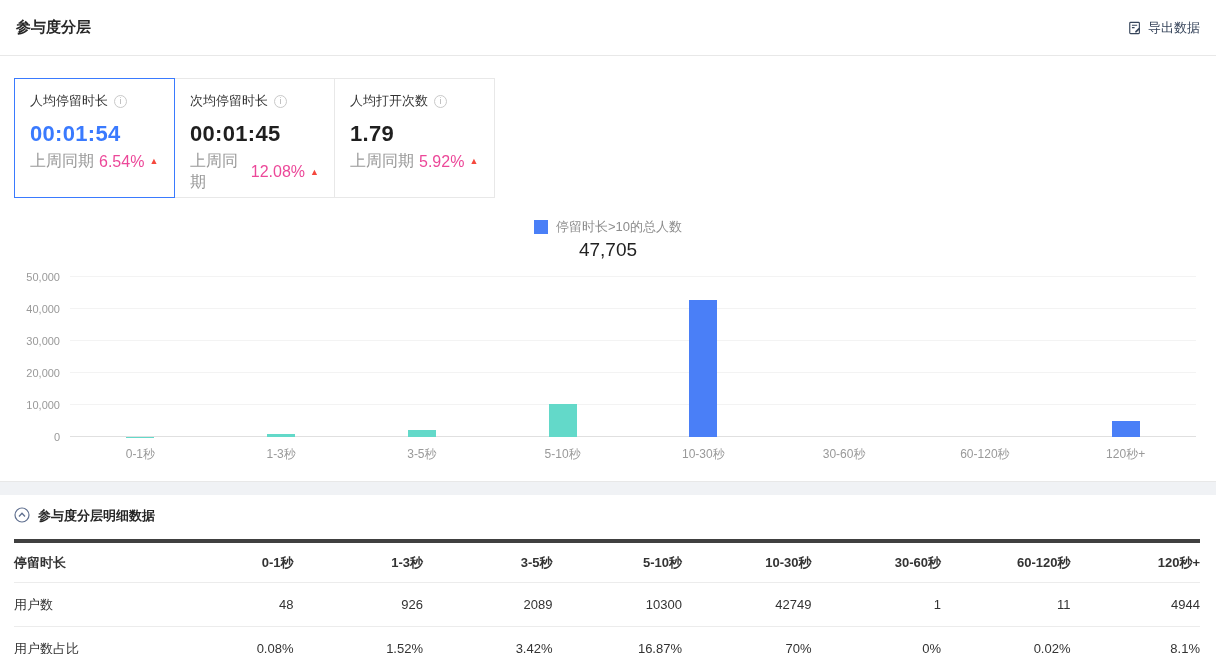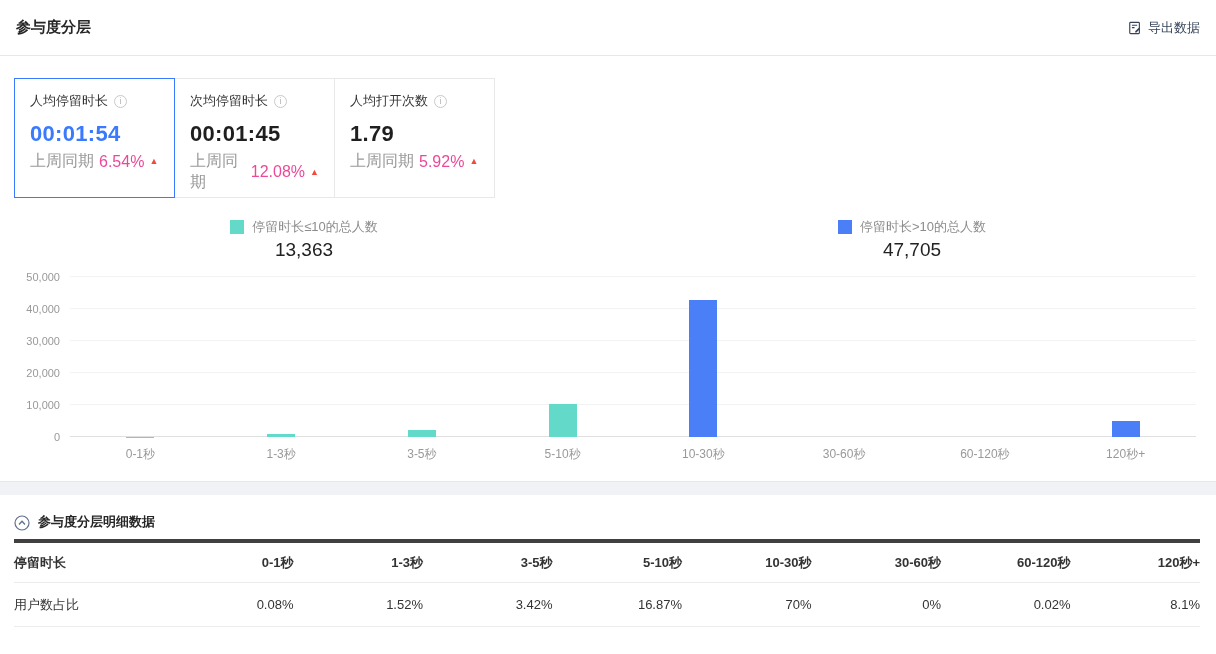--- a/index.html
+++ b/index.html
@@ -65,21 +65,21 @@
   .bar-slot { flex: 1; height: 100%; display: flex; justify-content: center; align-items: flex-end; }
   .bar { width: 28px; }
   .x-axis { display: flex; margin-top: 9px; grid-column: 2; }
   .xlabel { flex: 1; text-align: center; font-size: 12px; color: #999; }
 
   
   .gap-band { height: 14px; background: #f0f2f5; margin-top: 18px; border-top: 1px solid #e8e8e8; }
 
   
   .table-section { padding: 12px 16px 0 14px; }
-  .section-head { display: flex; align-items: flex-end; gap: 8px; height: 24px; }
+  .section-head { display: flex; align-items: flex-start; gap: 8px; height: 24px; }
   .collapse-btn { background: none; border: none; cursor: pointer; display: inline-flex; padding: 0; }
   .section-title { font-size: 13px; font-weight: bold; color: #262626; }
   .dtable { margin-top: 8px; }
   .trow { display: flex; align-items: center; height: 44px; border-bottom: 1px solid #ececec; }
   .trow.thead { border-top: 4px solid #404040; }
   .thead .cell { font-weight: bold; }
   .cell { font-size: 13px; color: #333; }
   .label-cell { width: 150px; text-align: left; flex: none; }
   .num-cell { flex: 1; text-align: right; }
 </style>
@@ -139,27 +139,20 @@
         <span>上周同期</span>
         <span class="compare-value">5.92%</span>
         <span class="trend-up-icon"></span>
       </div>
     </div>
   </div>
 
   <div class="legend-row">
     <div class="legend-group">
       <div class="legend-line">
-        <span class="swatch" style="background: rgb(99, 217, 201);"></span>
-        <span>停留时长≤10的总人数</span>
-      </div>
-      <div class="legend-value">13,363</div>
-    </div>
-    <div class="legend-group">
-      <div class="legend-line">
         <span class="swatch" style="background: rgb(74, 127, 247);"></span>
         <span>停留时长&gt;10的总人数</span>
       </div>
       <div class="legend-value">47,705</div>
     </div>
   </div>
 
   <div class="chart">
     <div class="y-axis">
         <div class="ytick" style="bottom: 100%;">50,000</div>
@@ -240,20 +233,31 @@
           <div class="cell num-cell">1-3秒</div>
           <div class="cell num-cell">3-5秒</div>
           <div class="cell num-cell">5-10秒</div>
           <div class="cell num-cell">10-30秒</div>
           <div class="cell num-cell">30-60秒</div>
           <div class="cell num-cell">60-120秒</div>
           <div class="cell num-cell">120秒+</div>
         </div>
       <div>
           <div class="trow">
+            <div class="cell label-cell">用户数</div>
+            <div class="cell num-cell">48</div>
+            <div class="cell num-cell">926</div>
+            <div class="cell num-cell">2089</div>
+            <div class="cell num-cell">10300</div>
+            <div class="cell num-cell">42749</div>
+            <div class="cell num-cell">1</div>
+            <div class="cell num-cell">11</div>
+            <div class="cell num-cell">4944</div>
+          </div>
+          <div class="trow">
             <div class="cell label-cell">用户数占比</div>
             <div class="cell num-cell">0.08%</div>
             <div class="cell num-cell">1.52%</div>
             <div class="cell num-cell">3.42%</div>
             <div class="cell num-cell">16.87%</div>
             <div class="cell num-cell">70%</div>
             <div class="cell num-cell">0%</div>
             <div class="cell num-cell">0.02%</div>
             <div class="cell num-cell">8.1%</div>
           </div>

